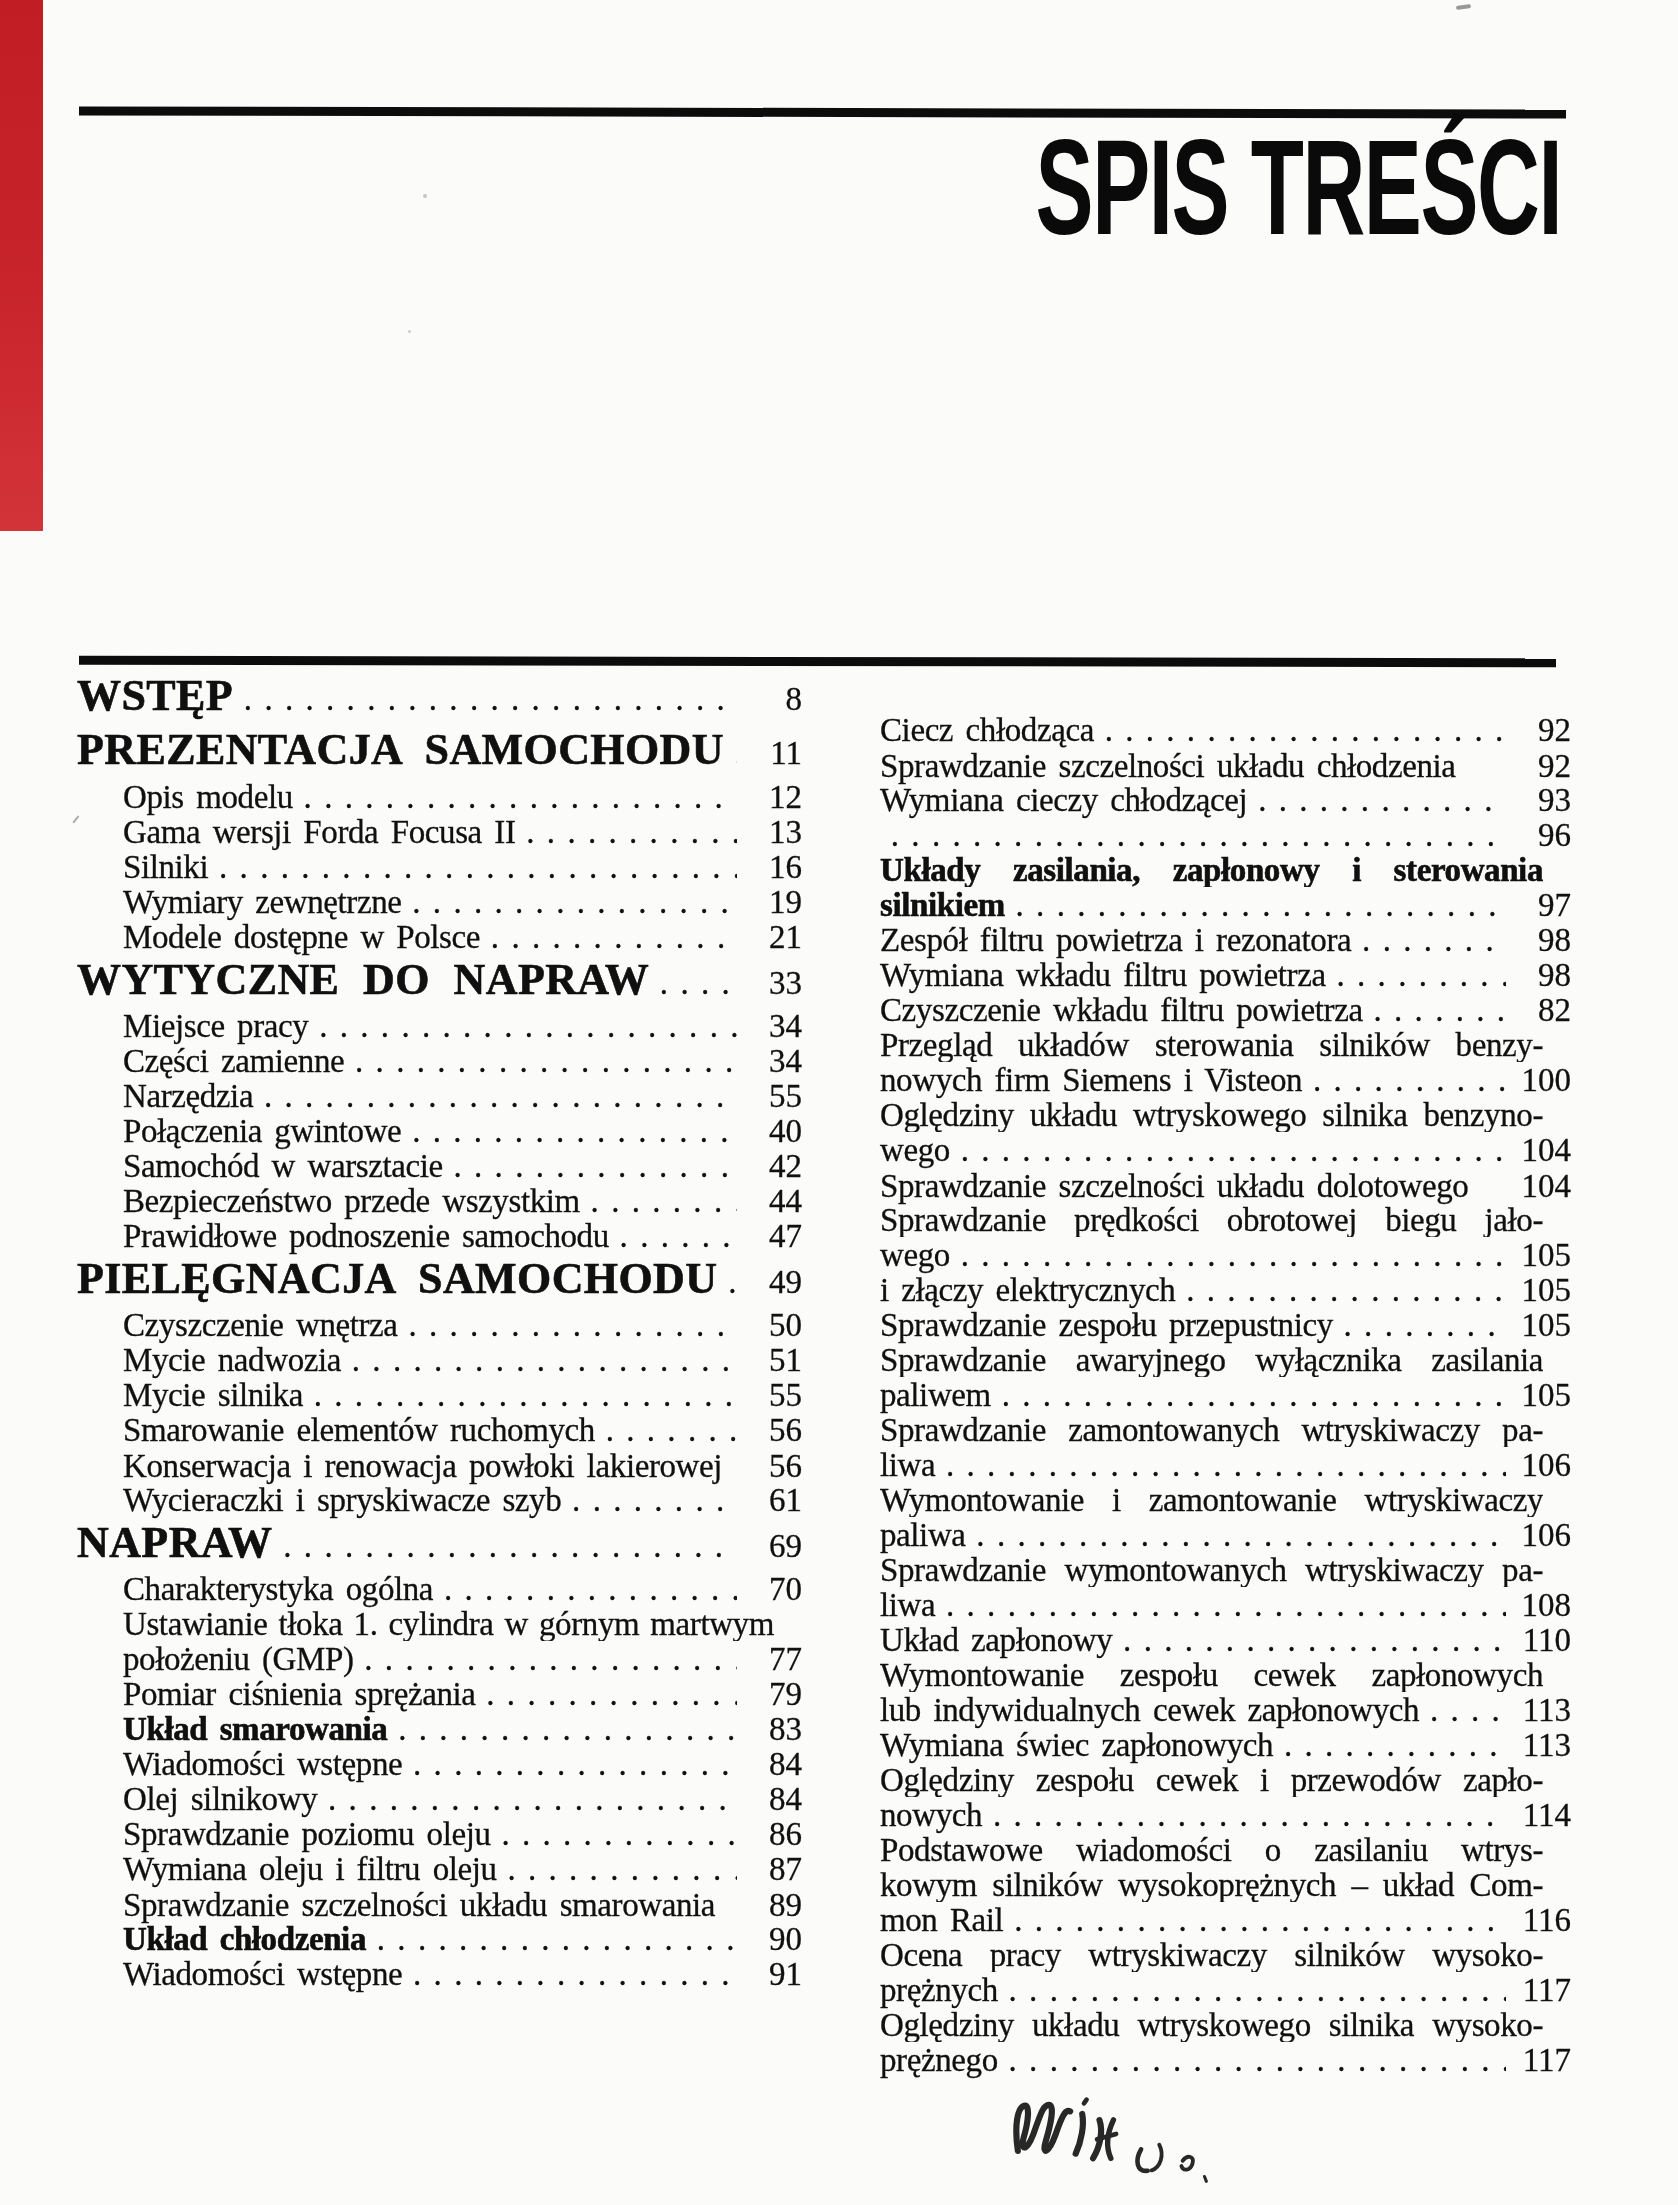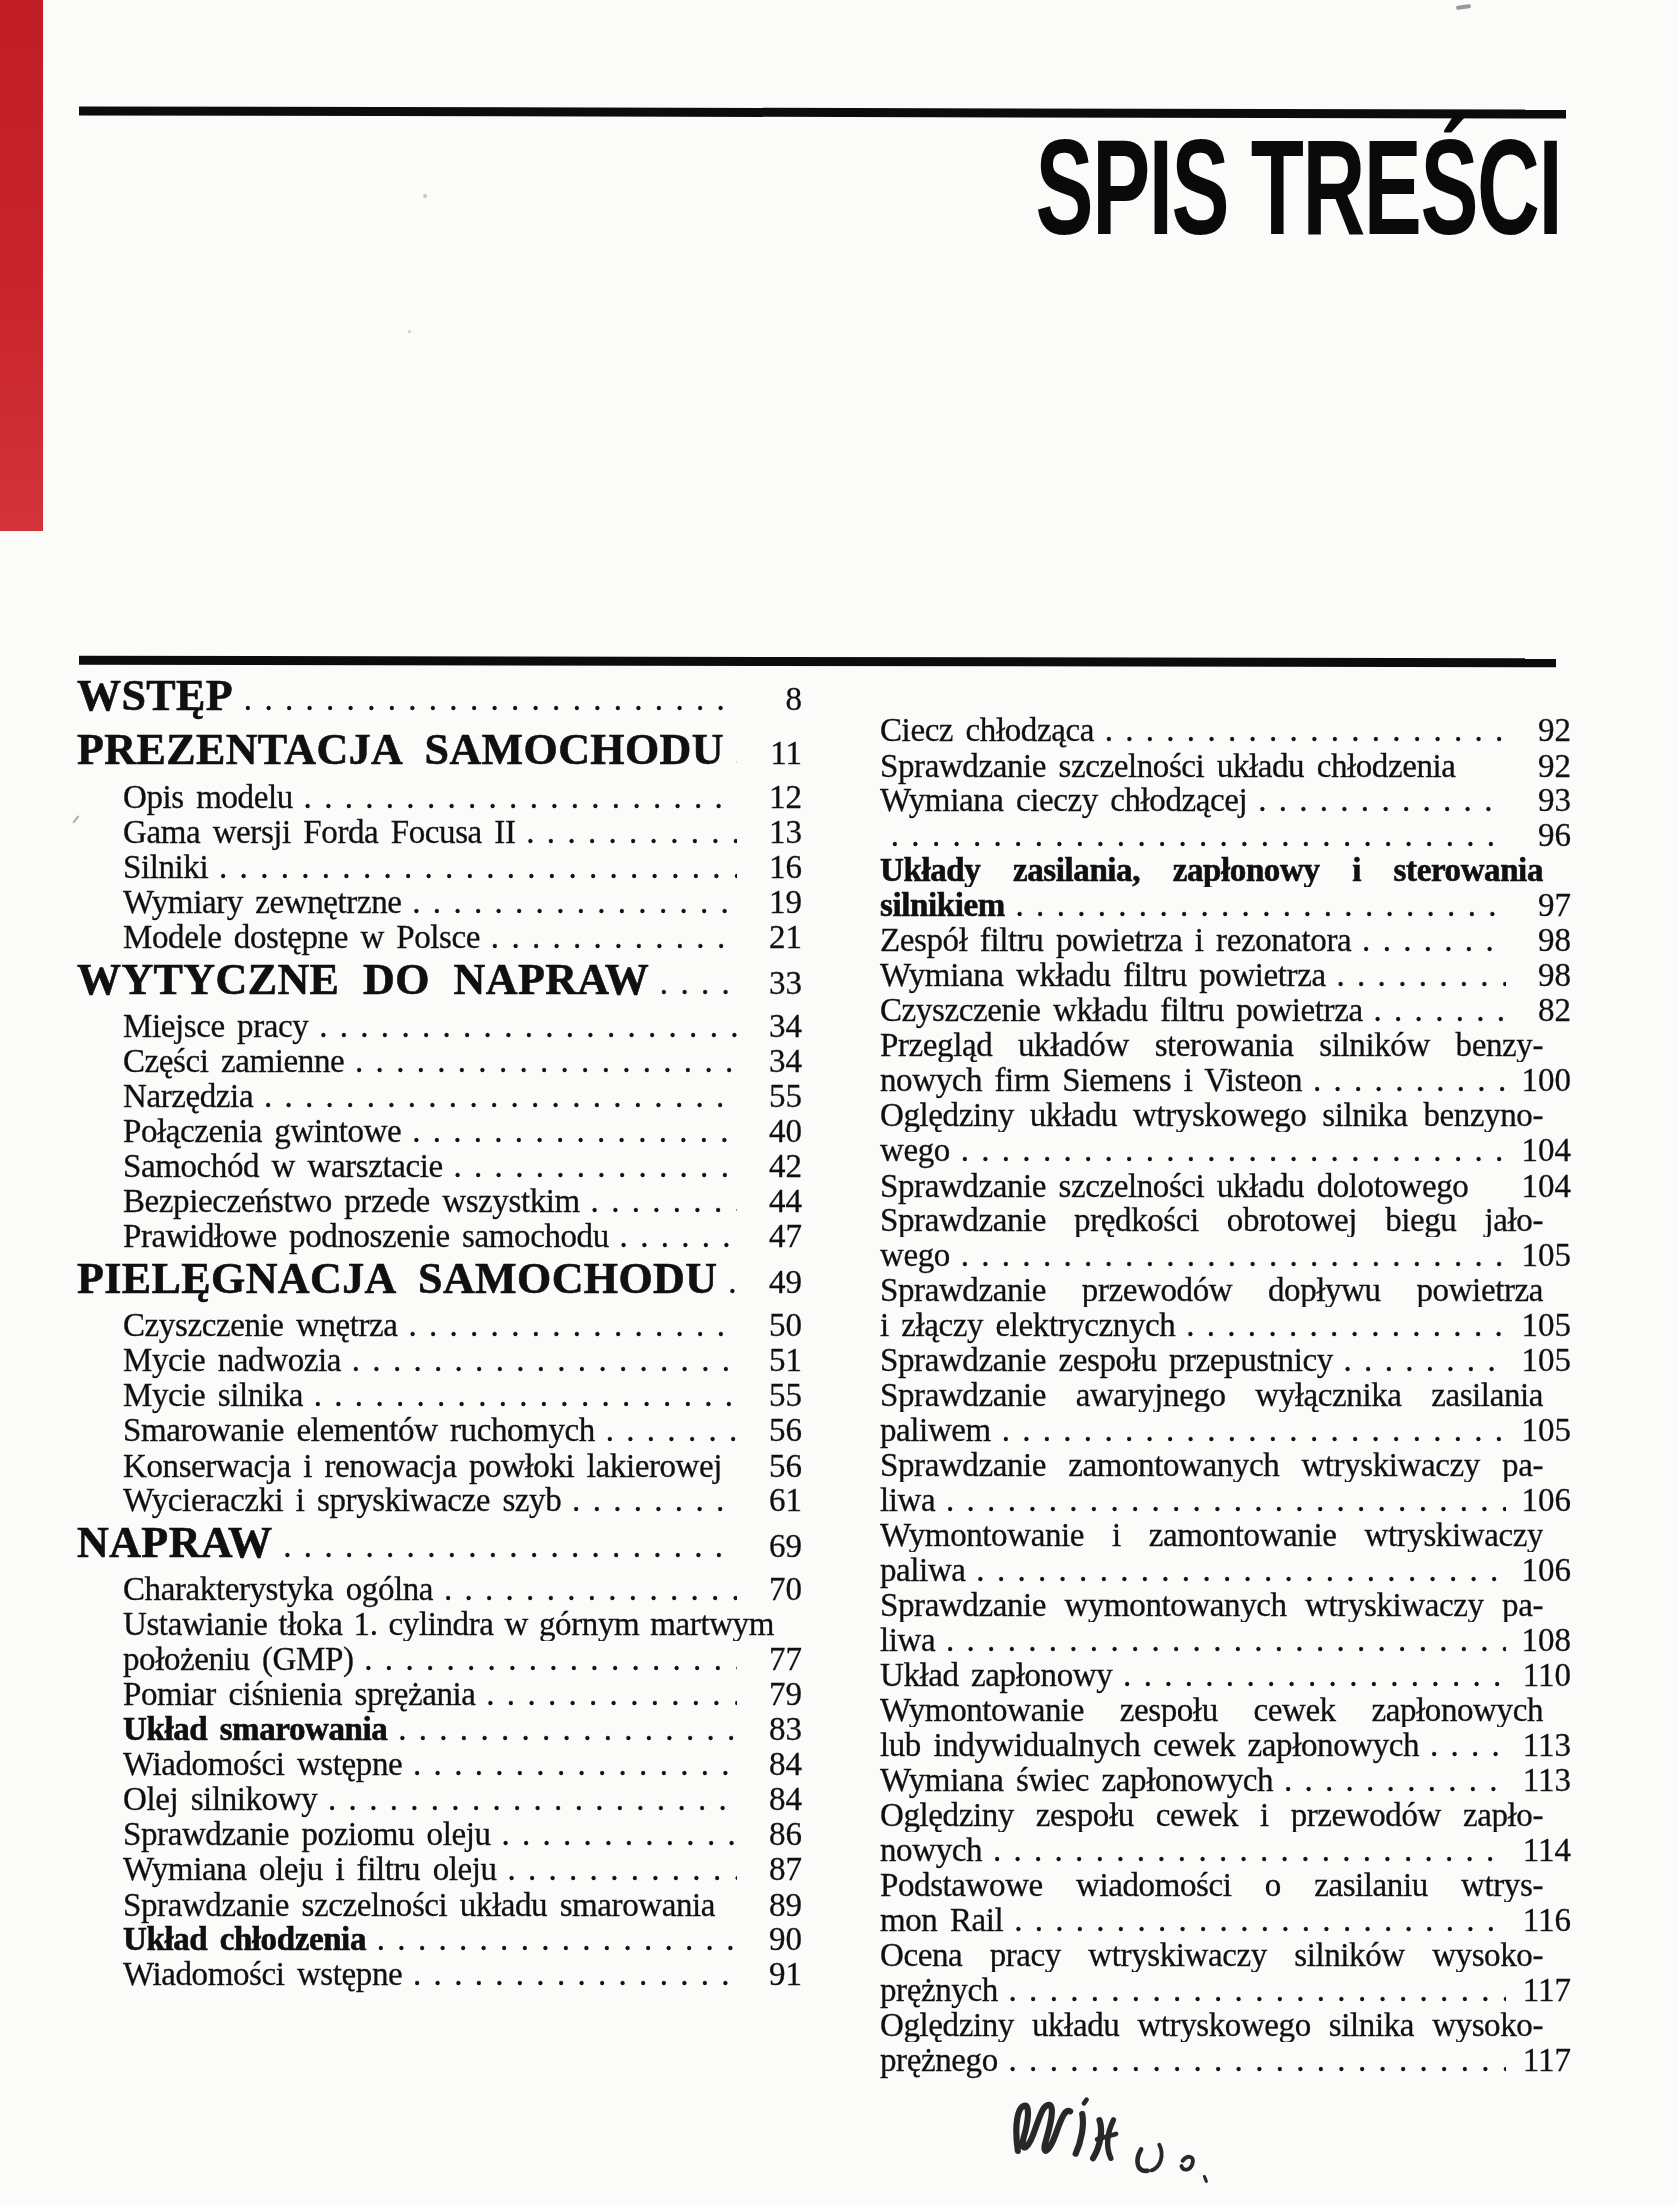--- a/index.html
+++ b/index.html
@@ -318,24 +318,20 @@
     </div>
     <div class="row justify nopage">
       <span class="t">Sprawdzanie prędkości obrotowej biegu jało-</span>
       <span class="num"></span>
     </div>
     <div class="row">
       <span class="t">wego</span>
       <span class="leader">......................................................................</span>
       <span class="num">105</span>
     </div>
-    <div class="row justify nopage">
-      <span class="t">Sprawdzanie przewodów dopływu powietrza</span>
-      <span class="num"></span>
-    </div>
     <div class="row">
       <span class="t">i złączy elektrycznych</span>
       <span class="leader">......................................................................</span>
       <span class="num">105</span>
     </div>
     <div class="row">
       <span class="t">Sprawdzanie zespołu przepustnicy</span>
       <span class="leader">......................................................................</span>
       <span class="num">105</span>
     </div>
@@ -398,20 +394,24 @@
       <span class="t">Oględziny zespołu cewek i przewodów zapło-</span>
       <span class="num"></span>
     </div>
     <div class="row">
       <span class="t">nowych</span>
       <span class="leader">......................................................................</span>
       <span class="num">114</span>
     </div>
     <div class="row justify nopage">
       <span class="t">Podstawowe wiadomości o zasilaniu wtrys-</span>
+      <span class="num"></span>
+    </div>
+    <div class="row justify nopage">
+      <span class="t">kowym silników wysokoprężnych – układ Com-</span>
       <span class="num"></span>
     </div>
     <div class="row">
       <span class="t">mon Rail</span>
       <span class="leader">......................................................................</span>
       <span class="num">116</span>
     </div>
     <div class="row justify nopage">
       <span class="t">Ocena pracy wtryskiwaczy silników wysoko-</span>
       <span class="num"></span>

